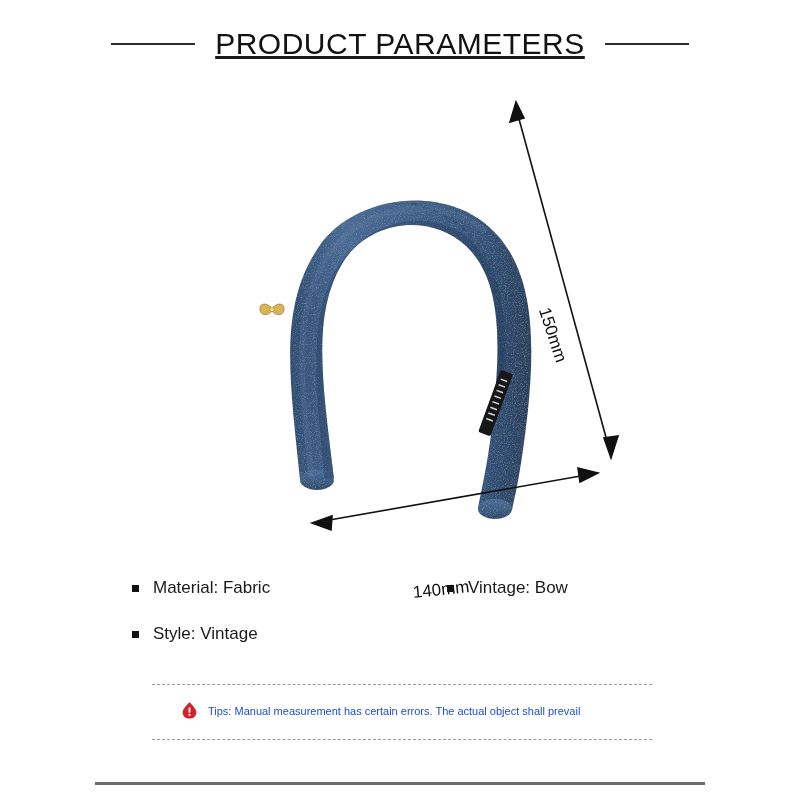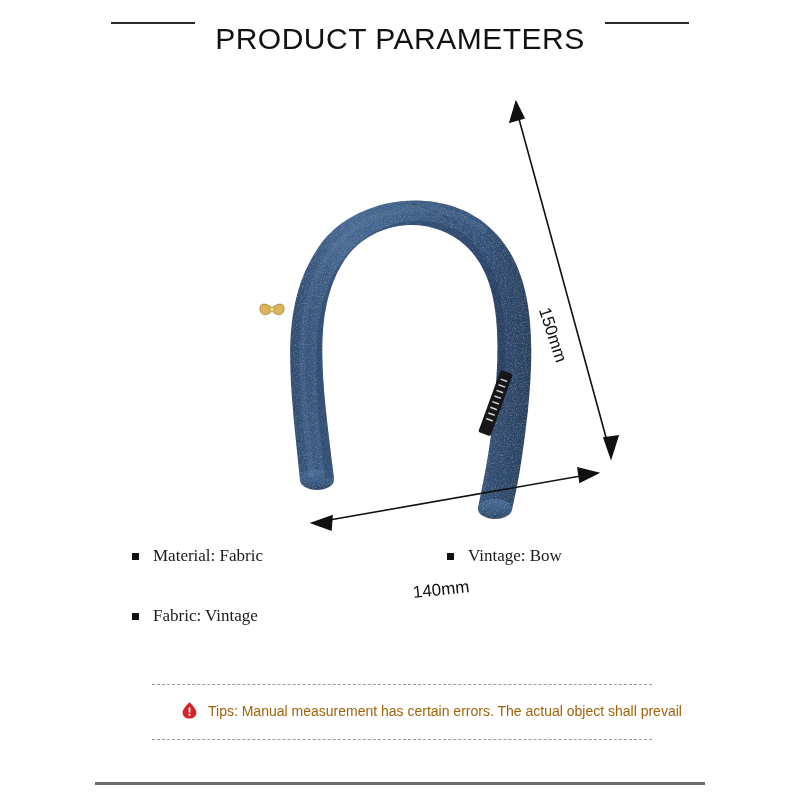--- a/index.html
+++ b/index.html
@@ -17,23 +17,24 @@
   }
 
   
   .title-row {
     position: absolute;
     top: 22px;
     left: 0;
     width: 800px;
     height: 44px;
     display: flex;
-    align-items: flex-start;
+    align-items: center;
     justify-content: center;
     gap: 20px;
+    text-decoration: underline;
   }
   .title-rule {
     width: 84px;
     height: 2px;
     background: #2b2b2b;
   }
   .title-text {
     font-size: 30px;
     letter-spacing: 0.5px;
     color: #121212;
@@ -68,27 +69,26 @@
   .dim-140 {
     left: 412px;
     top: 503px;
     transform: rotate(-6deg);
     transform-origin: left top;
   }
 
   
   .specs {
     position: absolute;
-    top: 546px;
+    top: 578px;
     left: 132px;
     width: 540px;
     display: grid;
     grid-template-columns: 315px 225px;
-    row-gap: 40px;
-    font-family: Liberation Serif, serif;
+    row-gap: 26px;
   }
   .spec-item {
     display: flex;
     align-items: center;
     gap: 14px;
   }
   .spec-bullet {
     width: 7px;
     height: 7px;
     background: #111111;
@@ -124,22 +124,22 @@
     display: flex;
     align-items: center;
     gap: 9px;
   }
   .tips-icon {
     width: 19px;
     height: 19px;
     flex: 0 0 auto;
   }
   .tips-text {
-    font-size: 14px;
-    color: #a16207;
+    font-size: 11px;
+    color: #1d4ed8;
     white-space: nowrap;
   }
 
   
   .footer-rule {
     position: absolute;
     left: 95px;
     top: 782px;
     width: 610px;
     height: 3px;
@@ -258,21 +258,21 @@
   <div class="spec-item">
     <span class="spec-bullet"></span>
     <span class="spec-text">Material: Fabric</span>
   </div>
   <div class="spec-item">
     <span class="spec-bullet"></span>
     <span class="spec-text">Vintage: Bow</span>
   </div>
   <div class="spec-item">
     <span class="spec-bullet"></span>
-    <span class="spec-text">Fabric: Vintage</span>
+    <span class="spec-text">Style: Vintage</span>
   </div>
 </div>
 
 <div class="tips">
   <div class="tips-dash top"></div>
   <div class="tips-row">
     <span class="tips-icon">
       <svg width="19" height="19" viewBox="0 0 19 19" xmlns="http://www.w3.org/2000/svg">
         <path d="M9.5,1.2 C12.2,4.0 16.4,8.0 16.4,11.4 C16.4,15.1 13.3,17.6 9.5,17.6
                  C5.7,17.6 2.6,15.1 2.6,11.4 C2.6,8.0 6.8,4.0 9.5,1.2 Z" fill="#d3232a"></path>

